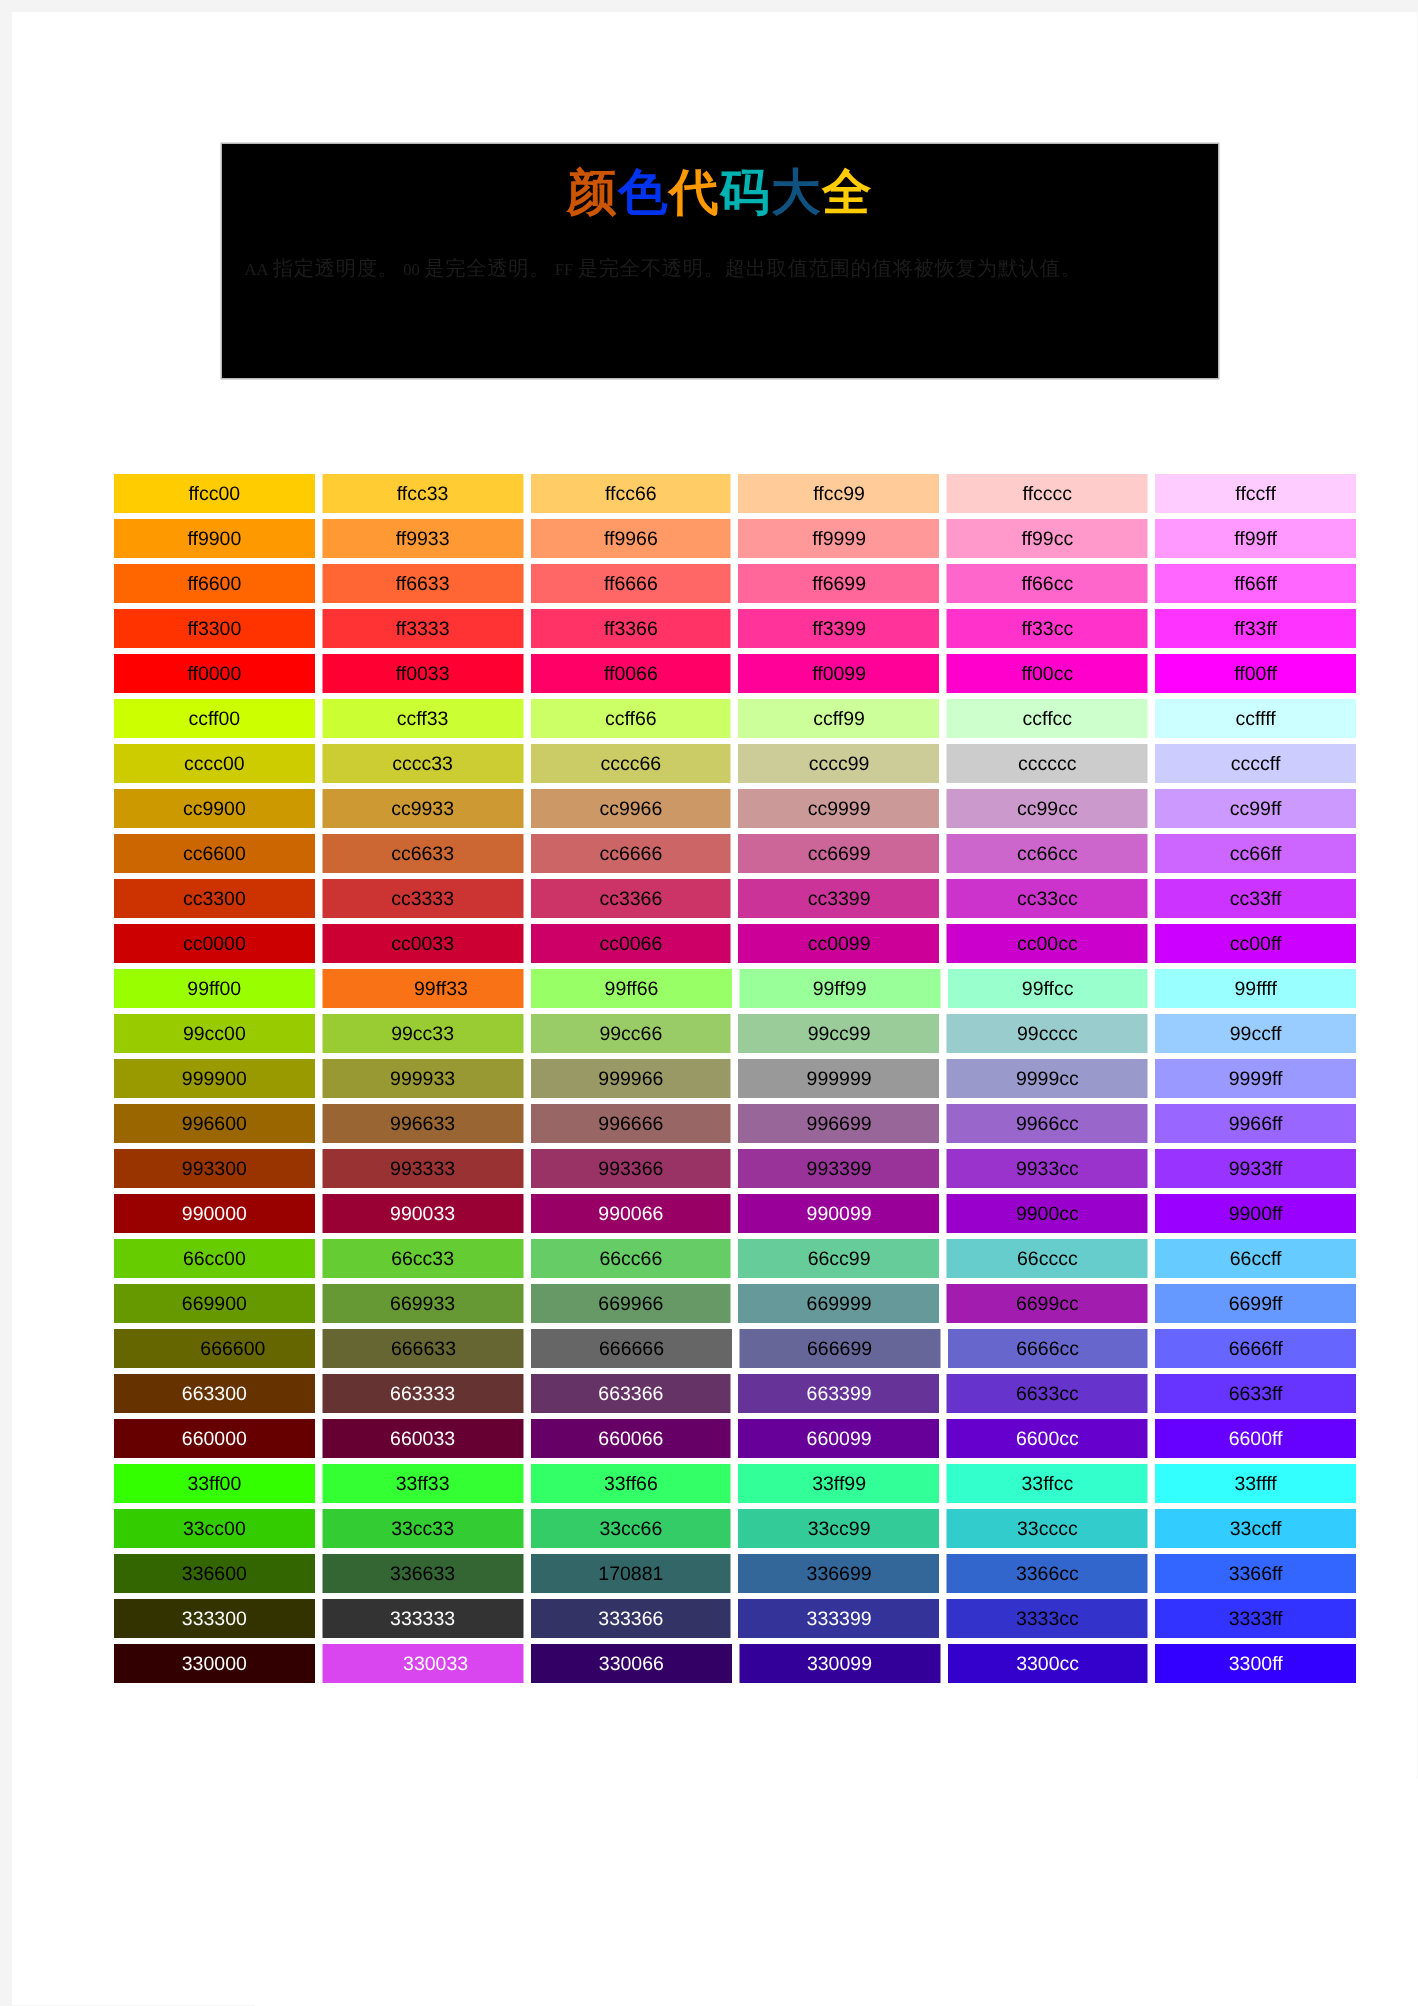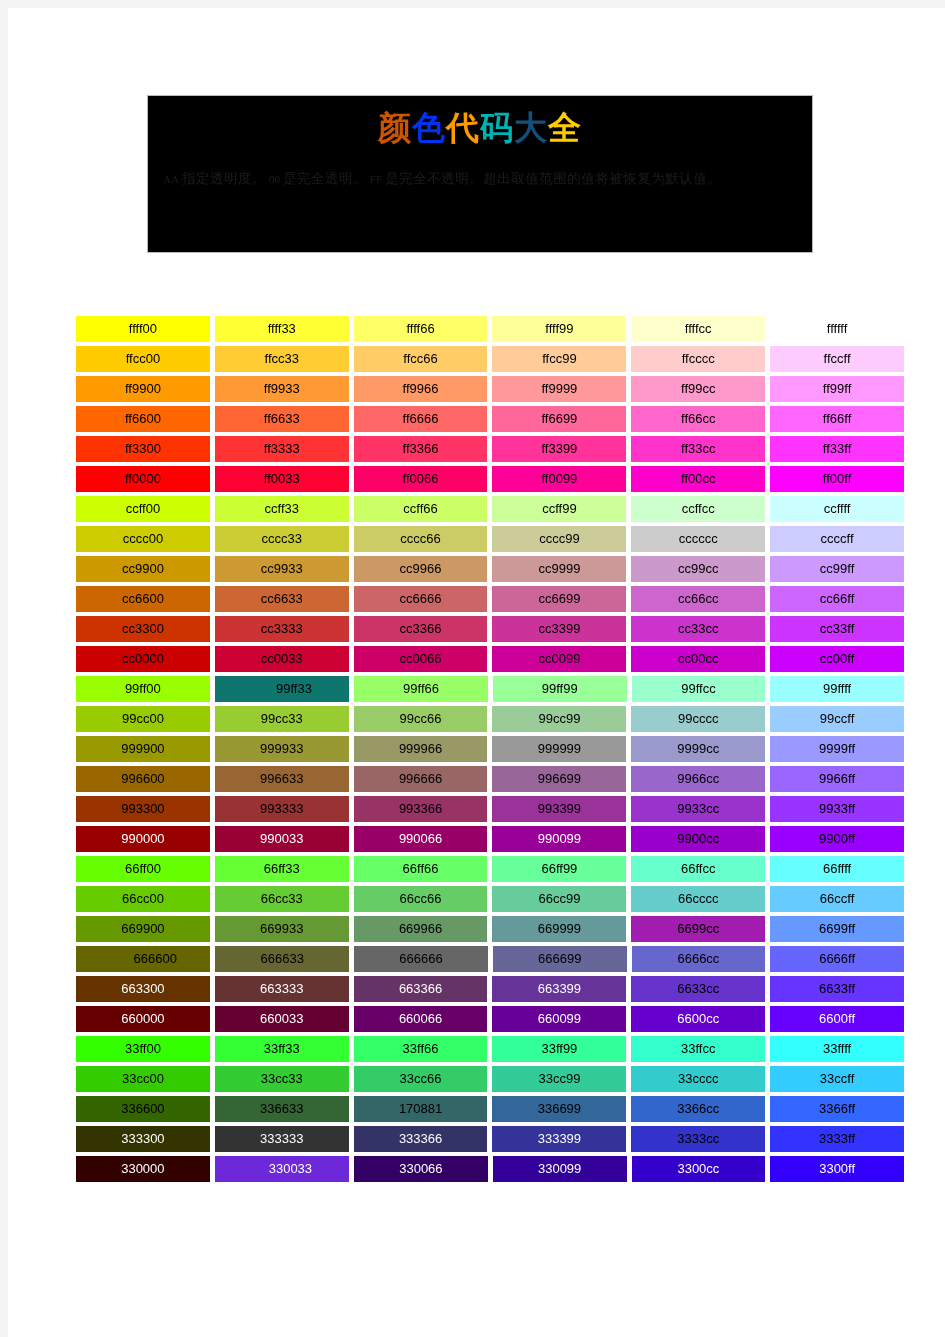--- a/index.html
+++ b/index.html
@@ -96,28 +96,20 @@
   <div id="sheet">
 
     <div id="banner">
       <div id="banner-title"><span style="color: rgb(204, 85, 0);">颜</span><span style="color: rgb(0, 51, 238);">色</span><span style="color: rgb(255, 153, 0);">代</span><span style="color: rgb(0, 179, 179);">码</span><span style="color: rgb(16, 82, 127);">大</span><span style="color: rgb(255, 204, 0);">全</span></div>
       <div id="banner-sub"><span class="code">AA</span><span>指定透明度。</span><span class="code">00</span><span>是完全透明。</span><span class="code">FF</span><span>是完全不透明。超出取值范围的值将被恢复为默认值。</span></div>
     </div>
 
     <div id="color-table">
         <div class="block">
           <div class="crow">
-            <div class="cell" style="background: rgb(255, 255, 0);">ffff00</div>
-            <div class="cell" style="background: rgb(255, 255, 51);">ffff33</div>
-            <div class="cell" style="background: rgb(255, 255, 102);">ffff66</div>
-            <div class="cell" style="background: rgb(255, 255, 153);">ffff99</div>
-            <div class="cell" style="background: rgb(255, 255, 204);">ffffcc</div>
-            <div class="cell" style="background: rgb(255, 255, 255);">ffffff</div>
-          </div>
-          <div class="crow">
             <div class="cell" style="background: rgb(255, 204, 0);">ffcc00</div>
             <div class="cell" style="background: rgb(255, 204, 51);">ffcc33</div>
             <div class="cell" style="background: rgb(255, 204, 102);">ffcc66</div>
             <div class="cell" style="background: rgb(255, 204, 153);">ffcc99</div>
             <div class="cell" style="background: rgb(255, 204, 204);">ffcccc</div>
             <div class="cell" style="background: rgb(255, 204, 255);">ffccff</div>
           </div>
           <div class="crow">
             <div class="cell" style="background: rgb(255, 153, 0);">ff9900</div>
             <div class="cell" style="background: rgb(255, 153, 51);">ff9933</div>
@@ -197,21 +189,21 @@
             <div class="cell" style="background: rgb(204, 0, 51);">cc0033</div>
             <div class="cell" style="background: rgb(204, 0, 102);">cc0066</div>
             <div class="cell" style="background: rgb(204, 0, 153);">cc0099</div>
             <div class="cell" style="background: rgb(204, 0, 204);">cc00cc</div>
             <div class="cell" style="background: rgb(204, 0, 255);">cc00ff</div>
           </div>
         </div>
         <div class="block">
           <div class="crow">
             <div class="cell" style="background: rgb(153, 255, 0);">99ff00</div>
-            <div class="cell" style="background: #0f766e; padding-left: 24px;">99ff33</div>
+            <div class="cell" style="background: #f97316; padding-left: 24px;">99ff33</div>
             <div class="cell" style="background: rgb(153, 255, 102);">99ff66</div>
             <div class="cell" style="background: rgb(153, 255, 153);">99ff99</div>
             <div class="cell" style="background: rgb(153, 255, 204);">99ffcc</div>
             <div class="cell" style="background: rgb(153, 255, 255);">99ffff</div>
           </div>
           <div class="crow">
             <div class="cell" style="background: rgb(153, 204, 0);">99cc00</div>
             <div class="cell" style="background: rgb(153, 204, 51);">99cc33</div>
             <div class="cell" style="background: rgb(153, 204, 102);">99cc66</div>
             <div class="cell" style="background: rgb(153, 204, 153);">99cc99</div>
@@ -246,28 +238,20 @@
             <div class="cell light-text" style="background: rgb(153, 0, 0);">990000</div>
             <div class="cell light-text" style="background: rgb(153, 0, 51);">990033</div>
             <div class="cell light-text" style="background: rgb(153, 0, 102);">990066</div>
             <div class="cell light-text" style="background: rgb(153, 0, 153);">990099</div>
             <div class="cell" style="background: rgb(153, 0, 204);">9900cc</div>
             <div class="cell" style="background: rgb(153, 0, 255);">9900ff</div>
           </div>
         </div>
         <div class="block">
           <div class="crow">
-            <div class="cell" style="background: rgb(102, 255, 0);">66ff00</div>
-            <div class="cell" style="background: rgb(102, 255, 51);">66ff33</div>
-            <div class="cell" style="background: rgb(102, 255, 102);">66ff66</div>
-            <div class="cell" style="background: rgb(102, 255, 153);">66ff99</div>
-            <div class="cell" style="background: rgb(102, 255, 204);">66ffcc</div>
-            <div class="cell" style="background: rgb(102, 255, 255);">66ffff</div>
-          </div>
-          <div class="crow">
             <div class="cell" style="background: rgb(102, 204, 0);">66cc00</div>
             <div class="cell" style="background: rgb(102, 204, 51);">66cc33</div>
             <div class="cell" style="background: rgb(102, 204, 102);">66cc66</div>
             <div class="cell" style="background: rgb(102, 204, 153);">66cc99</div>
             <div class="cell" style="background: rgb(102, 204, 204);">66cccc</div>
             <div class="cell" style="background: rgb(102, 204, 255);">66ccff</div>
           </div>
           <div class="crow">
             <div class="cell" style="background: rgb(102, 153, 0);">669900</div>
             <div class="cell" style="background: rgb(102, 153, 51);">669933</div>
@@ -329,21 +313,21 @@
           <div class="crow">
             <div class="cell light-text" style="background: rgb(51, 51, 0);">333300</div>
             <div class="cell light-text" style="background: rgb(51, 51, 51);">333333</div>
             <div class="cell light-text" style="background: rgb(51, 51, 102);">333366</div>
             <div class="cell light-text" style="background: rgb(51, 51, 153);">333399</div>
             <div class="cell" style="background: rgb(51, 51, 204);">3333cc</div>
             <div class="cell" style="background: rgb(51, 51, 255);">3333ff</div>
           </div>
           <div class="crow">
             <div class="cell light-text" style="background: rgb(51, 0, 0);">330000</div>
-            <div class="cell light-text" style="background: #6d28d9; padding-left: 17px;">330033</div>
+            <div class="cell light-text" style="background: #d946ef; padding-left: 17px;">330033</div>
             <div class="cell light-text" style="background: rgb(51, 0, 102);">330066</div>
             <div class="cell light-text" style="background: rgb(51, 0, 153);">330099</div>
             <div class="cell light-text" style="background: rgb(51, 0, 204);">3300cc</div>
             <div class="cell light-text" style="background: rgb(51, 0, 255);">3300ff</div>
           </div>
         </div>
       </div>
 
   </div>
 </div>

